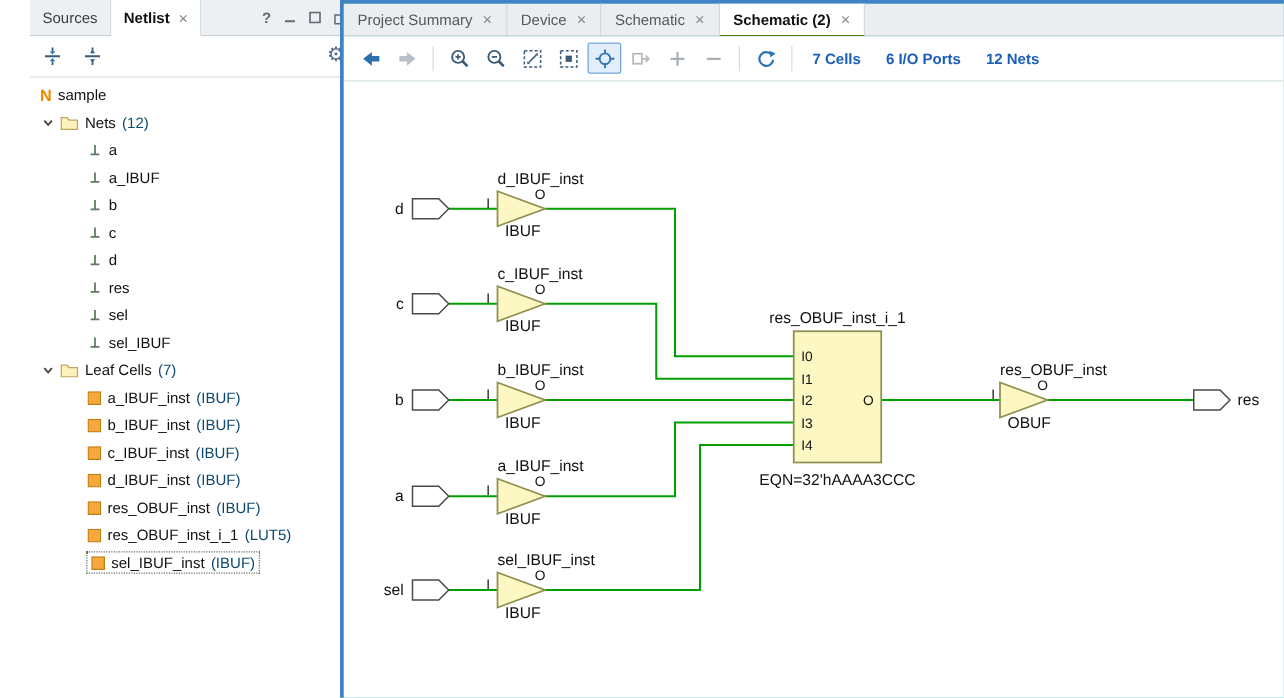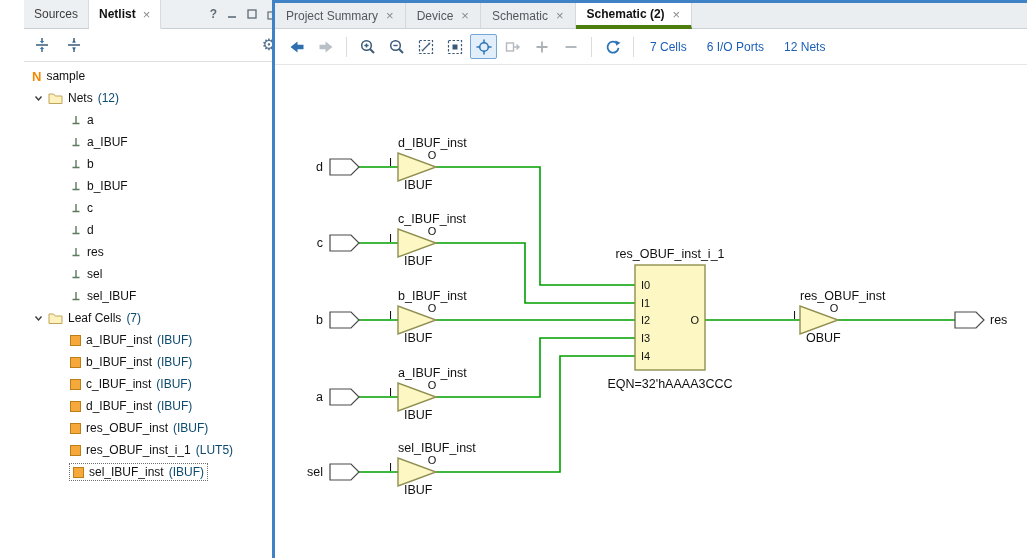--- a/index.html
+++ b/index.html
@@ -35,23 +35,23 @@
 
   
   .panel-right { position:absolute; left:272px; top:0; width:755px; height:558px;
     background:#14b8a6; border-left:3px solid #3f83c6; border-top:3px solid #3f83c6;
     display:flex; flex-direction:column; }
   .rtabbar { height:26px; background:#ebeef1; border-bottom:1px solid #cdd2d6;
     display:flex; align-items:stretch; }
   .rtab { display:flex; align-items:center; gap:8px; padding:0 11px; color:#53585d;
     border-right:1px solid #d5d9dc; }
   .rtab.active { background:#fff; color:#111; font-weight:bold; margin-bottom:-1px;
-    border-bottom:4px solid #4d7c0f; }
+    border-bottom:1px solid #4d7c0f; }
   .rtoolbar { height:36px; display:flex; align-items:center; padding:0 8px; gap:2px;
-    border-bottom:1px solid #e6e6e6; background:#fff; }
+    border-bottom:1px solid #e6e6e6; background:#fff;font-weight:bold; }
   .icon-btn { width:27px; height:25px; display:flex; align-items:center; justify-content:center;
     border-radius:2px; border:1px solid transparent; }
   .icon-btn.selected { border:1px solid #74a7d8; background:#e3eefb; }
   .tsep { width:1px; height:20px; background:#d9dcdf; margin:0 5px; flex:none; }
   .stat { color:#1a5eb8; margin:0 9px; }
 
   .canvas { flex:1; position:relative; background:#fff; }
   svg.schem { position:absolute; left:0; top:0; }
 
   .wire { stroke:#00a000; stroke-width:1.6; fill:none; }
@@ -141,26 +141,20 @@
     <div class="trow net">
         <svg class="icn" width="12" height="12" viewBox="0 0 12 12">
           <path d="M6 2 V9.5 M2.5 9.5 H9.5" stroke="#5c7a5c" stroke-width="1.4" fill="none"></path>
         </svg>
         <span>b</span>
       </div>
     <div class="trow net">
         <svg class="icn" width="12" height="12" viewBox="0 0 12 12">
           <path d="M6 2 V9.5 M2.5 9.5 H9.5" stroke="#5c7a5c" stroke-width="1.4" fill="none"></path>
         </svg>
-        <span>b_IBUF</span>
-      </div>
-    <div class="trow net">
-        <svg class="icn" width="12" height="12" viewBox="0 0 12 12">
-          <path d="M6 2 V9.5 M2.5 9.5 H9.5" stroke="#5c7a5c" stroke-width="1.4" fill="none"></path>
-        </svg>
         <span>c</span>
       </div>
     <div class="trow net">
         <svg class="icn" width="12" height="12" viewBox="0 0 12 12">
           <path d="M6 2 V9.5 M2.5 9.5 H9.5" stroke="#5c7a5c" stroke-width="1.4" fill="none"></path>
         </svg>
         <span>d</span>
       </div>
     <div class="trow net">
         <svg class="icn" width="12" height="12" viewBox="0 0 12 12">

